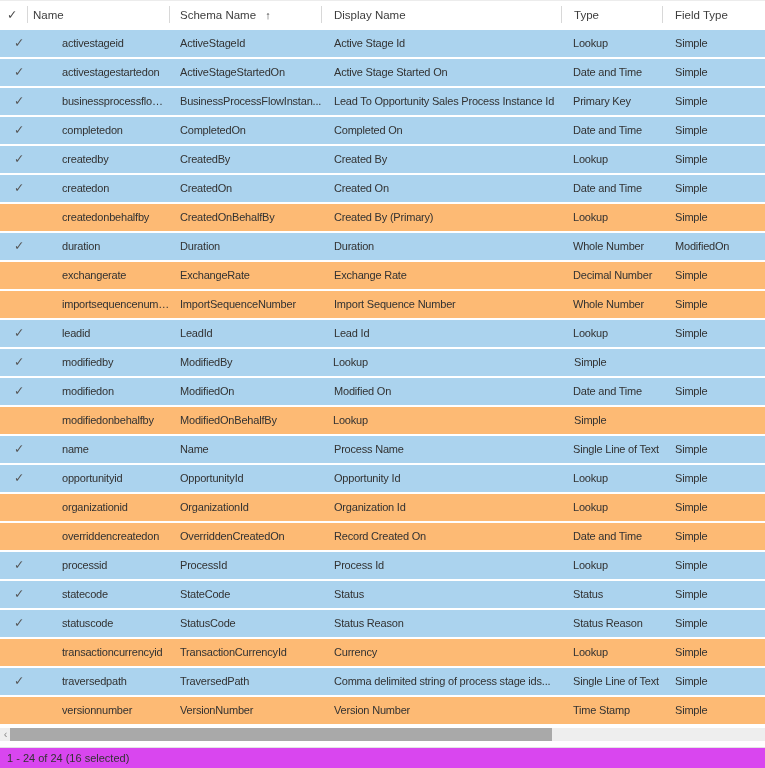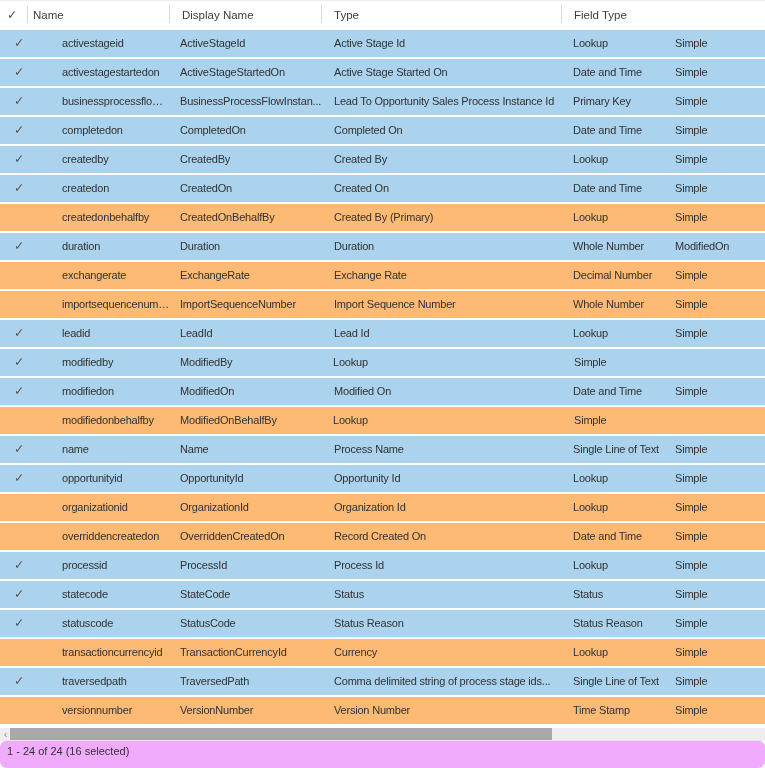--- a/index.html
+++ b/index.html
@@ -41,37 +41,41 @@
 
   
   .hscroll { position:relative; margin-top:2px; height:13px; width:765px;
              background:#eeeeee; }
   .hscroll .larrow { position:absolute; left:1px; top:0; width:9px; height:13px;
                      font-size:11px; line-height:12px; color:#8f8f8f; text-align:center; }
   .hscroll .thumb { position:absolute; left:10px; top:0; width:542px; height:13px;
                     background:#a9a9a9; }
 
   
-  .statusbar { position:absolute; left:0; right:0; bottom:0; height:28px;
-               border-top:1px solid #e3e3e3; background:#f0abfc;border-radius:7px; }
+  .statusbar { position:absolute; left:0; right:0; bottom:0; height:21px;
+               border-top:1px solid #e3e3e3; background:#d946ef; }
   .statusbar span { display:inline-block; padding-left:7px; padding-top:4px;
                     font-size:11px; color:#333; }
 </style>
 </head>
 <body>
 
 <div class="app">
 
   <div class="header">
     <div class="hcell hcheck">
       <span>✓</span>
     </div>
     <div class="hcell c-name">
       <span>Name</span>
     </div>
+    <div class="hcell c-schema">
+      <span>Schema Name</span>
+      <span class="sort-arrow">↑</span>
+    </div>
     <div class="hcell c-disp">
       <span>Display Name</span>
     </div>
     <div class="hcell c-type">
       <span>Type</span>
     </div>
     <div class="hcell c-field">
       <span>Field Type</span>
     </div>
   </div>

